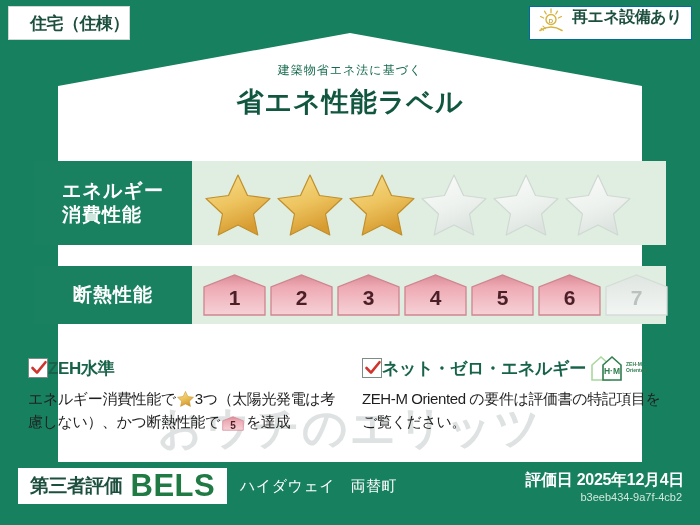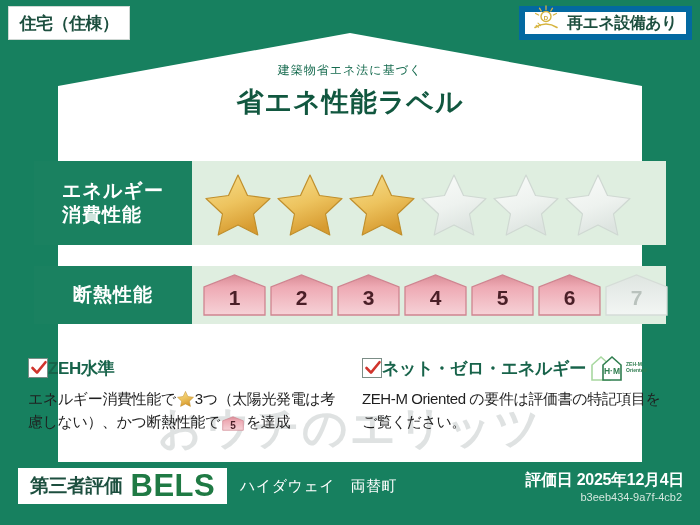--- a/index.html
+++ b/index.html
@@ -38,41 +38,41 @@
   .cat-chip {
     position: absolute;
     left: 8px;
     top: 6px;
     width: 122px;
     height: 34px;
     background: #ffffff;
     border: 1px solid #cfd8d4;
     display: flex;
     align-items: center;
-    justify-content: center;
+    justify-content: flex-end;
     box-sizing: border-box;
   }
   .cat-chip span {
     font-size: 17px;
     font-weight: bold;
     color: #1d4f3f;
     letter-spacing: -0.5px;
     white-space: nowrap;
   }
 
   
   .renew-chip {
     position: absolute;
     right: 8px;
     top: 6px;
     height: 34px;
     background: #ffffff;
-    border: 6px solid #0369a1;
-    display: flex;
-    align-items: flex-end;
+    border: 1px solid #0369a1;
+    display: flex;
+    align-items: flex-start;
     padding: 0 9px 0 6px;
     box-sizing: border-box;
     gap: 6px;
   }
   .renew-chip .txt {
     font-size: 16px;
     font-weight: bold;
     color: #1d4f3f;
     letter-spacing: -0.5px;
     white-space: nowrap;

